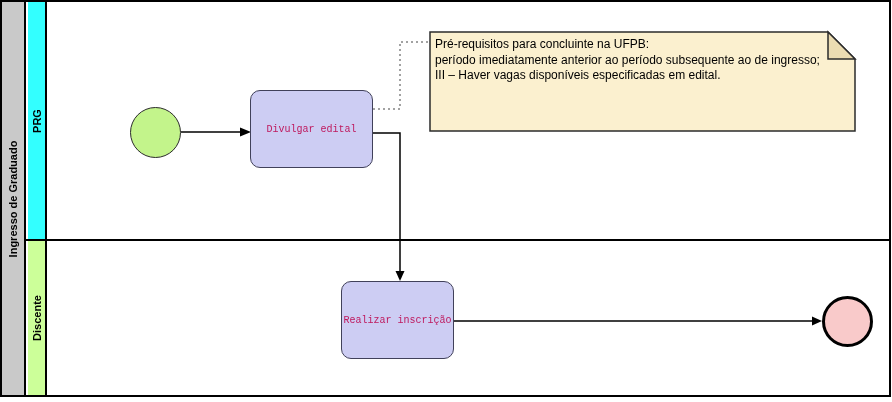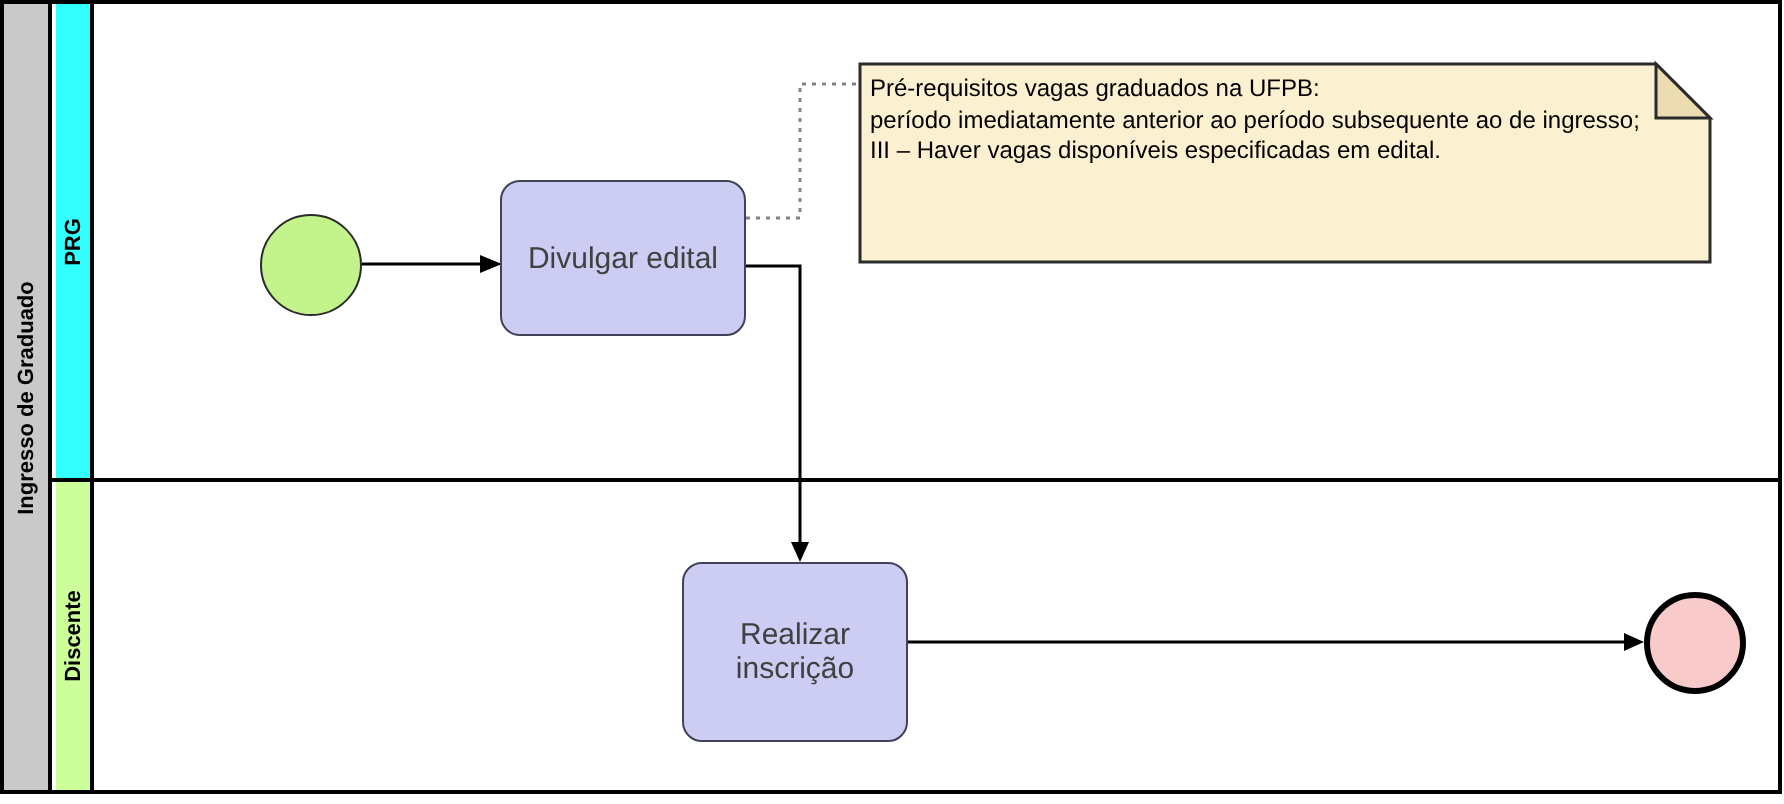--- a/index.html
+++ b/index.html
@@ -46,24 +46,24 @@
     font-size: 11px;
     font-weight: bold;
     color: #000000;
   }
   .svg-layer { left: 0; top: 0; width: 892px; height: 402px; pointer-events: none; }
   .task {
     box-sizing: border-box;
     border: 1.5px solid #41415A;
     border-radius: 10px;
     display: flex; align-items: center; justify-content: center;
-    font-size: 15px; color: #404040; text-align: center;
+    font-size: 10px; color: #be185d; text-align: center; font-family: Liberation Mono, monospace;
   }
   .task.divulgar { left: 250px; top: 90px; width: 123px; height: 78px; }
-  .task.realizar { left: 341px; top: 281px; width: 113px; height: 90px; }
+  .task.realizar { left: 341px; top: 281px; width: 113px; height: 78px; }
   .event {
     box-sizing: border-box;
     border-radius: 50%;
   }
   .event.start { left: 130px; top: 107px; width: 51px; height: 51px; border: 1.5px solid #2B2B2B; }
   .event.end { left: 822px; top: 296px; width: 51px; height: 51px; border: 3.5px solid #000000; }
   .note-text {
     left: 435px; top: 37px; width: 414px;
     font-size: 12px; line-height: 15.6px; color: #000000;
   }
@@ -99,21 +99,21 @@
     <polygon points="251,132 240,127.5 240,136.5" fill="#000000"></polygon>
 
     <polyline points="373,133 400,133 400,272" fill="none" stroke-width="1.5" stroke="#000000"></polyline>
     <polygon points="400,281 395.5,271 404.5,271" fill="#000000"></polygon>
 
     <line x1="453" y1="321" x2="813" y2="321" stroke-width="1.5" stroke="#000000"></line>
     <polygon points="822,321 812,316.5 812,325.5" fill="#000000"></polygon>
   </svg>
 
   <div class="abs note-text">
-    <div>Pré-requisitos vagas graduados na UFPB:</div>
+    <div>Pré-requisitos para concluinte na UFPB:</div>
     <div>período imediatamente anterior ao período subsequente ao de ingresso;</div>
     <div>III – Haver vagas disponíveis especificadas em edital.</div>
   </div>
 
   <div class="abs event start" style="background-color: rgb(195, 244, 139);"></div>
 
   <div class="abs task divulgar" style="background-color: rgb(205, 205, 243);">
     <span>Divulgar edital</span>
   </div>
   <div class="abs task realizar" style="background-color: rgb(205, 205, 243);">

